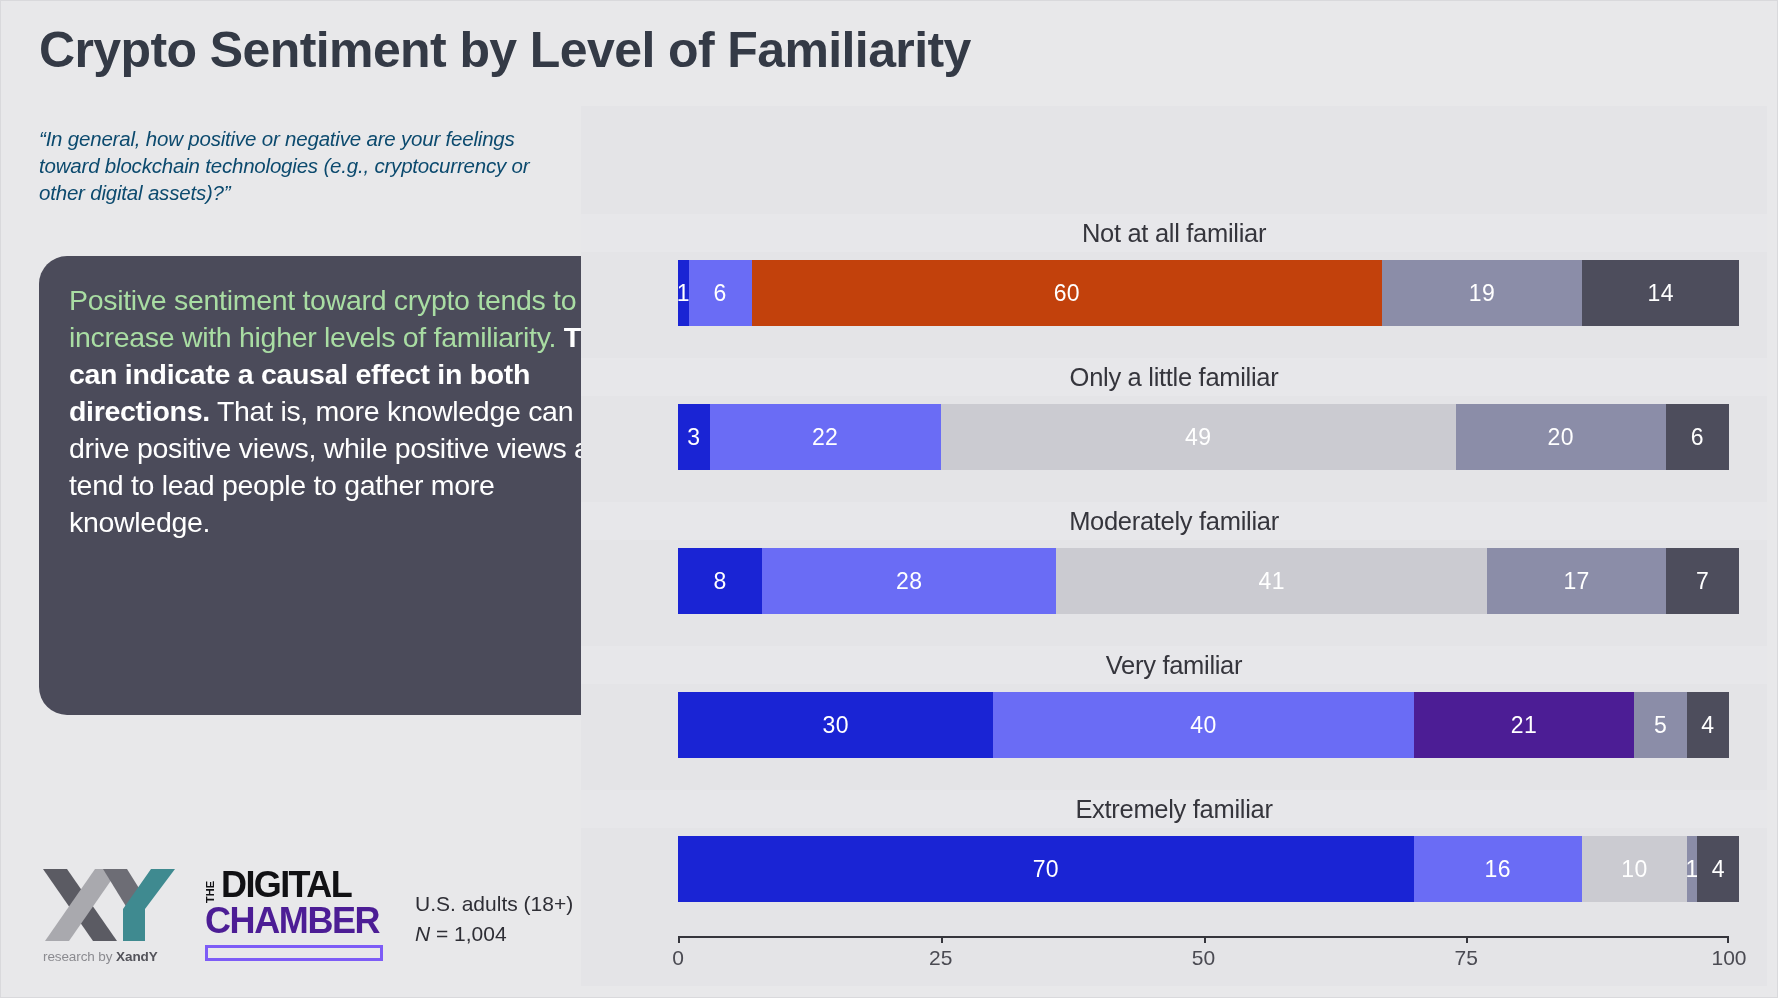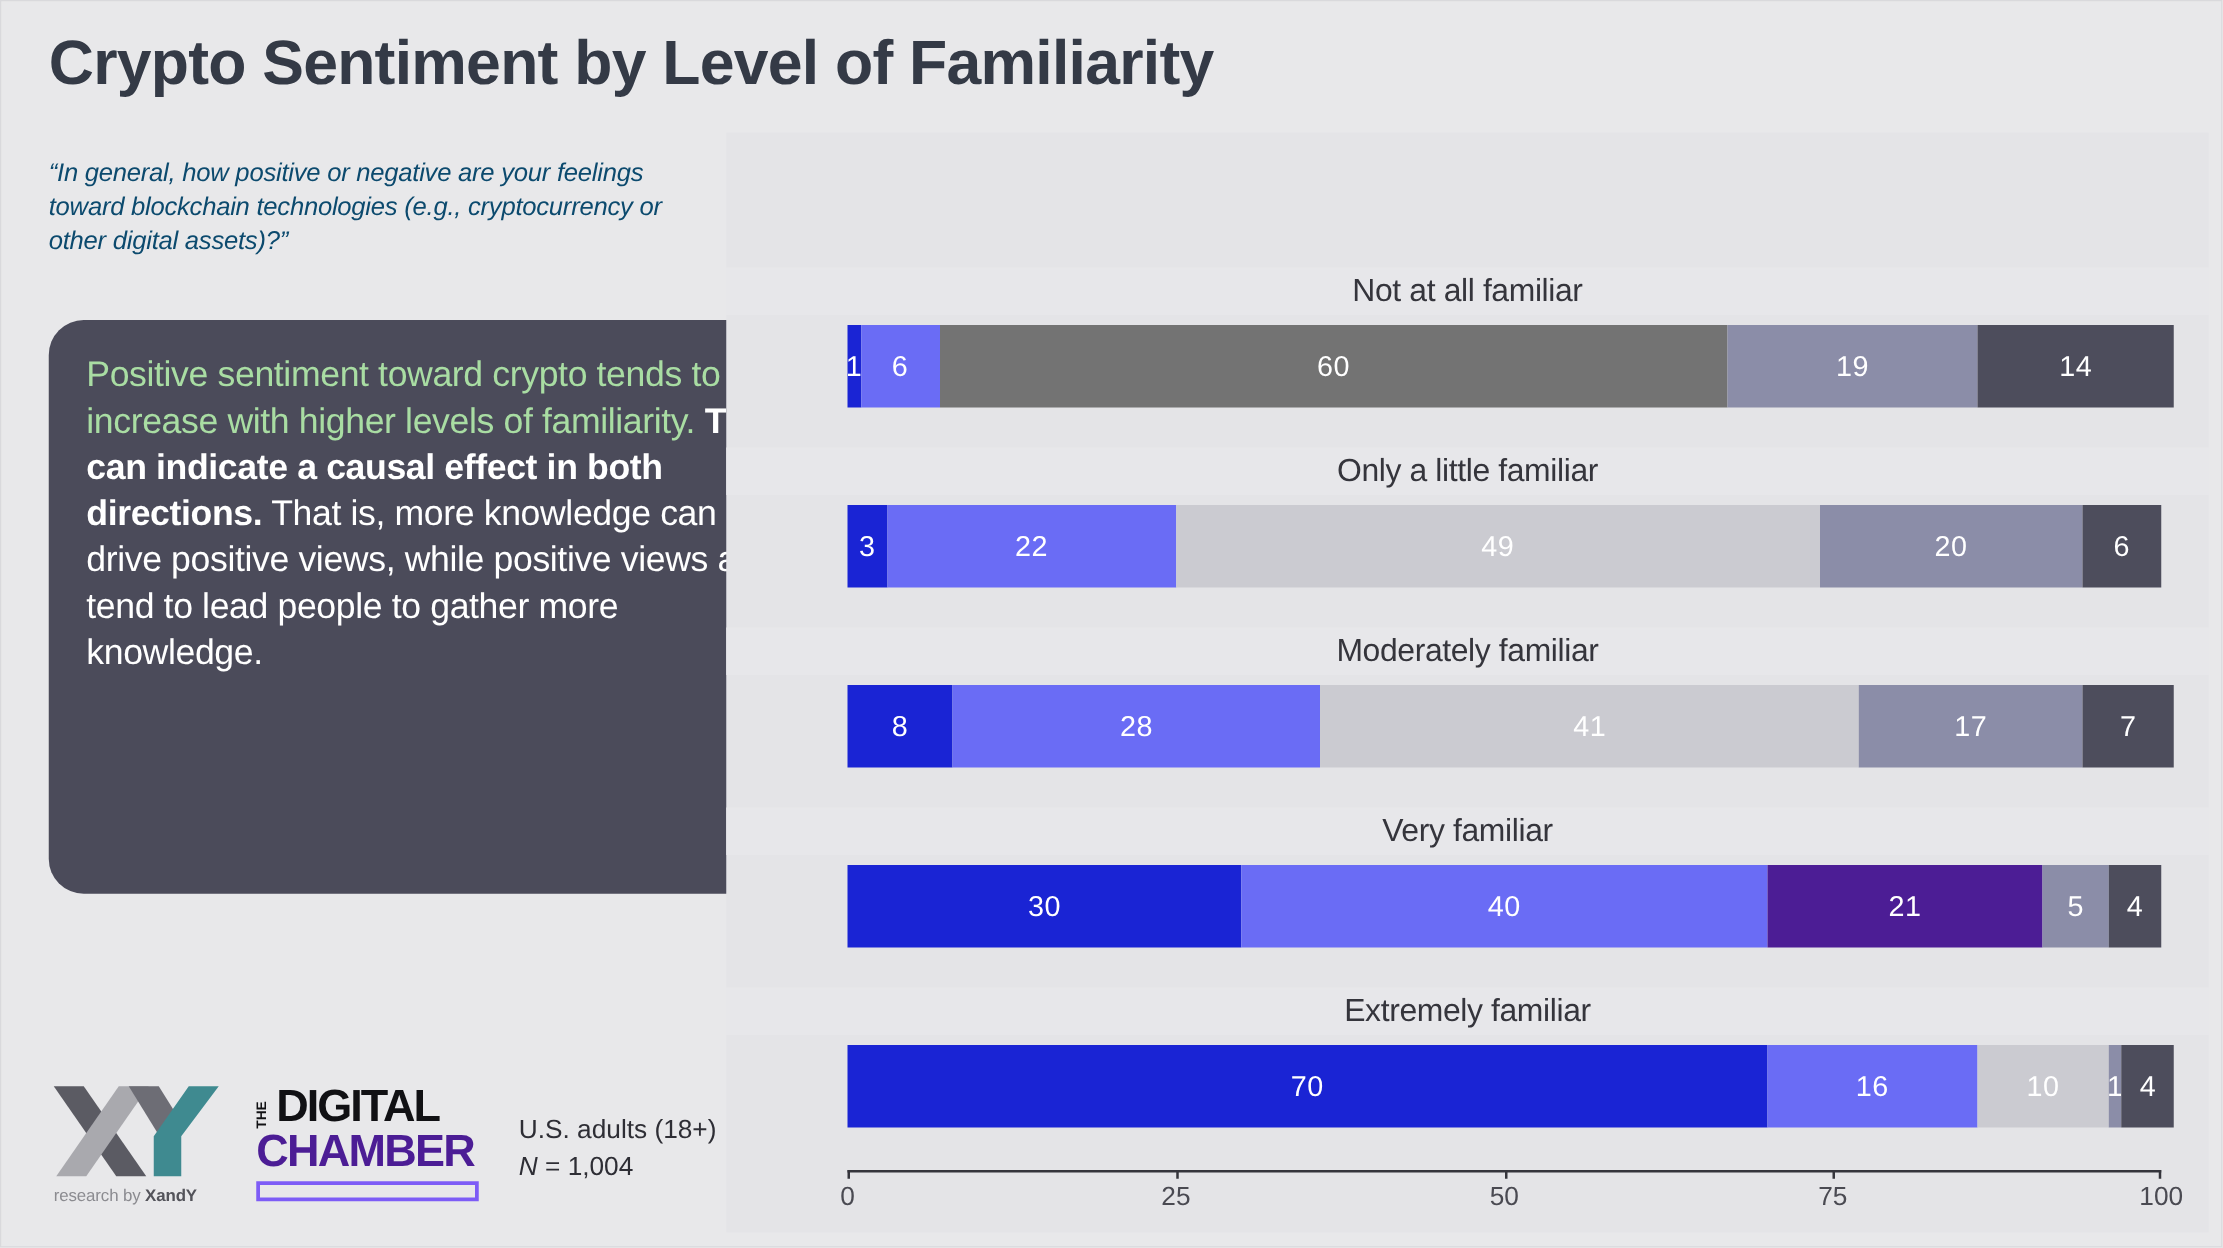--- a/index.html
+++ b/index.html
@@ -258,21 +258,21 @@
         <div class="facet-strip" style="top: 0px;">
           <span>Not at all familiar</span>
         </div>
         <div class="bar-row" style="top: 46px;">
           <div class="seg" style="flex: 0 0 1%; background: rgb(26, 36, 212);">
             <span>1</span>
           </div>
           <div class="seg" style="flex: 0 0 6%; background: rgb(106, 108, 245);">
             <span>6</span>
           </div>
-          <div class="seg" style="flex: 0 0 60%; background: #737373;">
+          <div class="seg" style="flex: 0 0 60%; background: #c2410c;">
             <span>60</span>
           </div>
           <div class="seg" style="flex: 0 0 19%; background: rgb(139, 141, 168);">
             <span>19</span>
           </div>
           <div class="seg" style="flex: 0 0 15%; background: rgb(77, 77, 92);">
             <span>14</span>
           </div>
         </div>
         <div class="facet-strip" style="top: 144px;">

